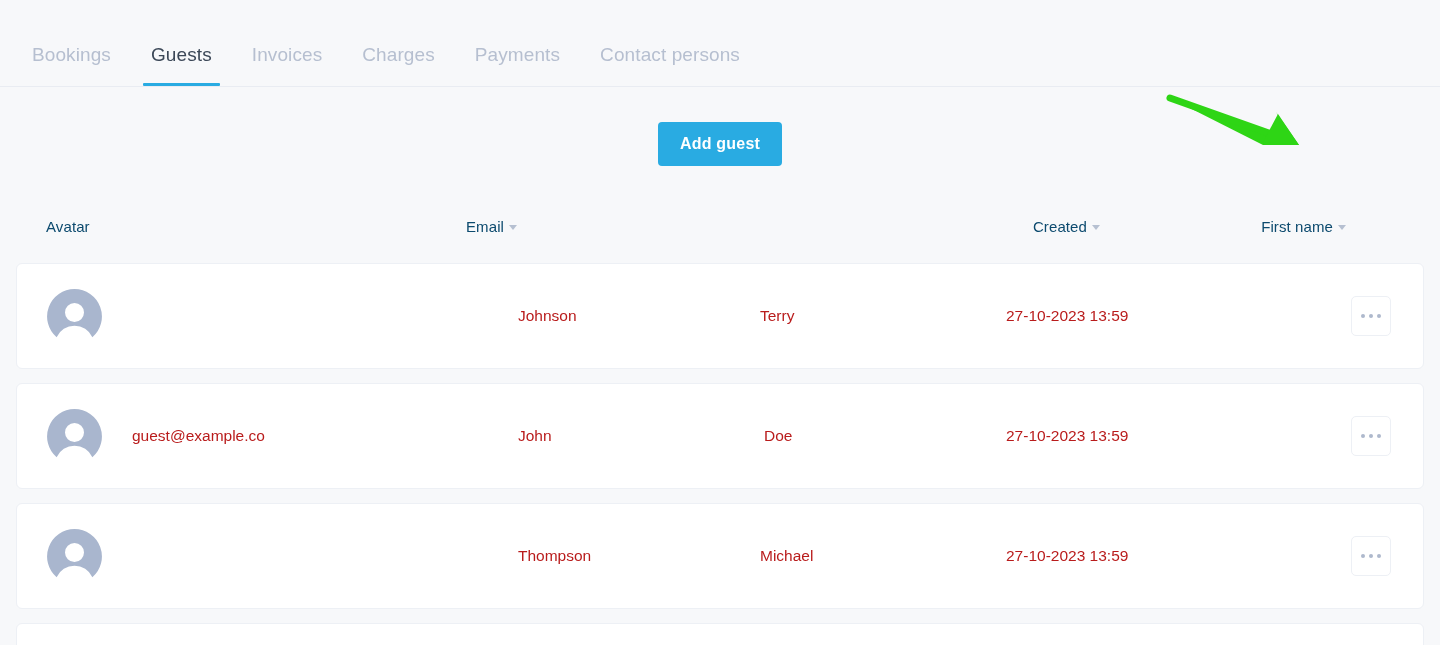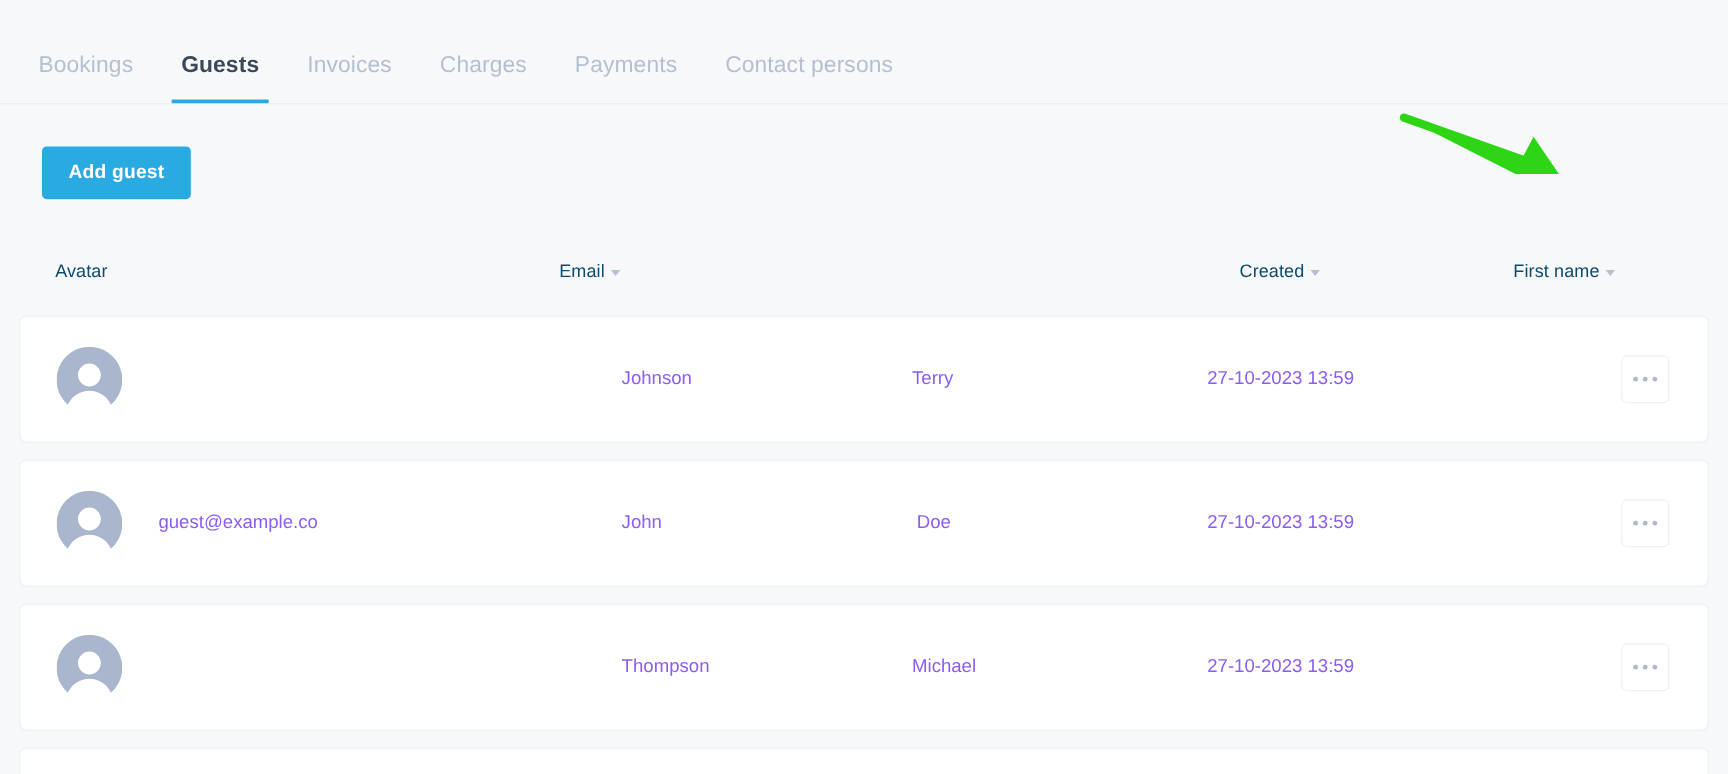--- a/index.html
+++ b/index.html
@@ -29,38 +29,38 @@
     font-size: 19px;
     line-height: 1;
     color: #b6bfd0;
     padding: 0 0 22px 0;
     margin-right: 40px;
     cursor: pointer;
     white-space: nowrap;
     letter-spacing: 0.1px;
   }
   .tab:last-child { margin-right: 0; }
-  .tab.active { color: #3c4858; font-weight: 700; margin-top: 21px; }
+  .tab.active { color: #3c4858; font-weight: 400; margin-top: 21px; }
   .tab.active::after {
     content: "";
     position: absolute;
     left: -8px; right: -8px; bottom: 0;
     height: 3px;
     background: #29abe2;
     border-radius: 1px;
   }
 
   
   .actionbar {
     position: relative;
     height: 114px;
     padding: 0 35px;
     display: flex;
     align-items: center;
-    justify-content: flex-start;
+    justify-content: center;
   }
   .add-btn {
     background: #29abe2;
     color: #ffffff;
     border: none;
     border-radius: 4px;
     font-size: 16px;
     font-weight: 600;
     font-family: "Liberation Sans", sans-serif;
     padding: 0 22px;
@@ -121,21 +121,21 @@
     align-items: center;
     background: #ffffff;
     border: 1px solid #edf0f5;
     border-radius: 6px;
     height: 106px;
     margin-bottom: 14px;
     padding: 0 32px 0 30px;
   }
   .cell {
     font-size: 15.5px;
-    color: #8b5cf6;
+    color: #b91c1c;
     white-space: nowrap;
     overflow: hidden;
     text-overflow: ellipsis;
   }
 
   .avatar {
     width: 55px; height: 55px;
     display: block;
   }
 

